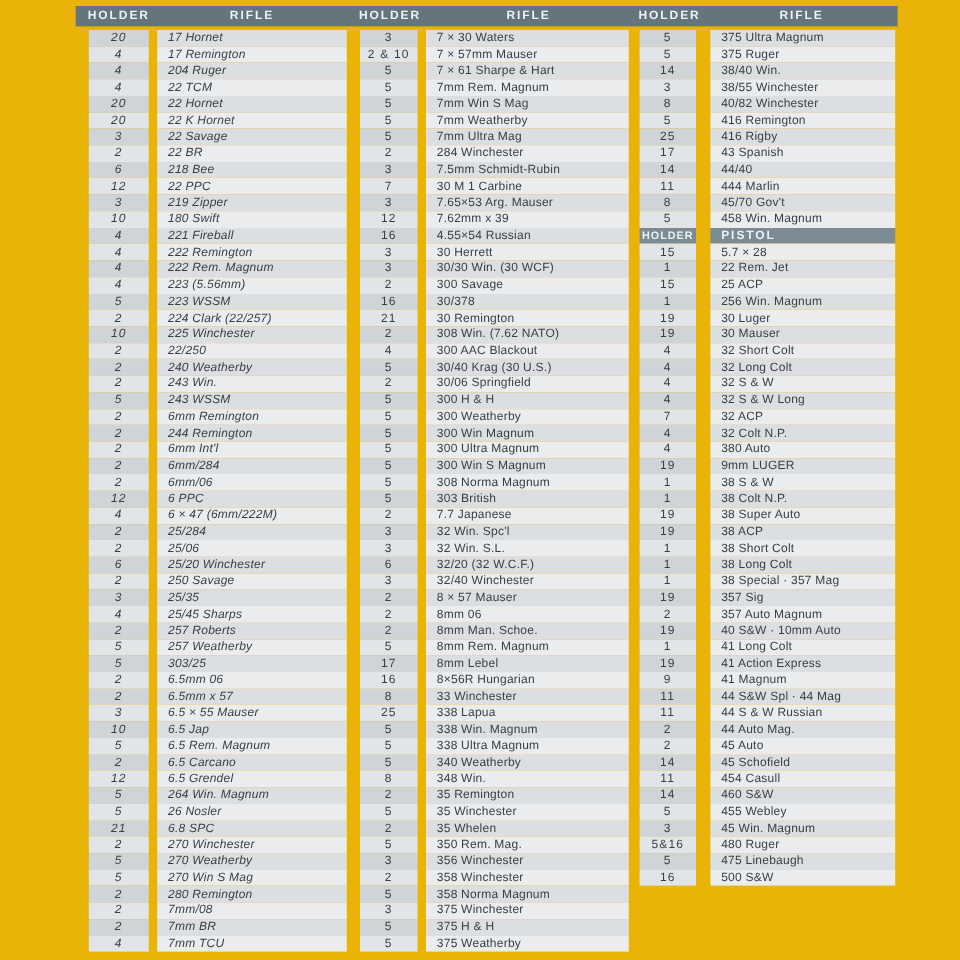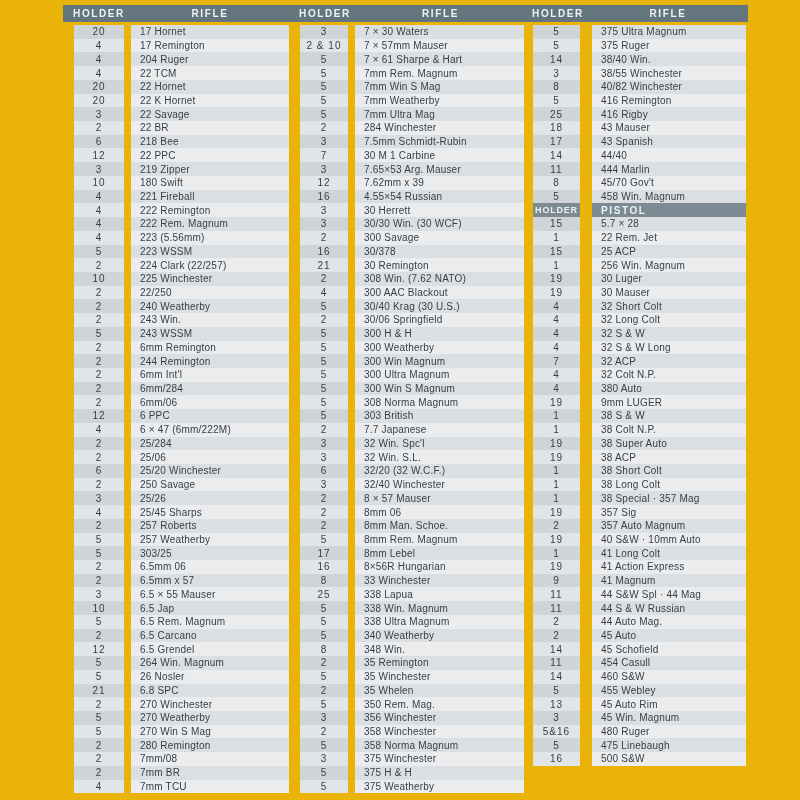--- a/index.html
+++ b/index.html
@@ -22,21 +22,21 @@
   .hg3{width:213px;}
   .hdr-holder{width:50px;display:flex;justify-content:center;white-space:nowrap;}
   .hdr-gap{width:7px;}
   .hdr-rifle{flex:1;display:flex;justify-content:center;white-space:nowrap;}
   .hdr-bar span{
     color:#eef2f3;font-size:10px;font-weight:bold;letter-spacing:1.6px;
   }
 
   
   .col{position:absolute;top:25px;}
-  .col1{left:74px;width:215px;--hw:50px;--gap:7px;}
+  .col1{left:74px;width:215px;font-style:italic;--hw:50px;--gap:7px;}
   .col2{left:300px;width:224px;--hw:48px;--gap:7px;}
   .col3{left:533px;width:213px;--hw:47px;--gap:12px;}
 
   .row,.subhdr{display:flex;height:13.72px;}
   .hcell{
     width:var(--hw);display:flex;align-items:center;justify-content:center;
     font-size:10px;color:#383e43;letter-spacing:1px;white-space:nowrap;
   }
   .spacer{width:var(--gap);}
   .rcell{
@@ -248,21 +248,21 @@
         <div class="rcell">25/20 Winchester</div>
       </div>
       <div class="row">
         <div class="hcell">2</div>
         <div class="spacer"></div>
         <div class="rcell">250 Savage</div>
       </div>
       <div class="row">
         <div class="hcell">3</div>
         <div class="spacer"></div>
-        <div class="rcell">25/26</div>
+        <div class="rcell">25/35</div>
       </div>
       <div class="row">
         <div class="hcell">4</div>
         <div class="spacer"></div>
         <div class="rcell">25/45 Sharps</div>
       </div>
       <div class="row">
         <div class="hcell">2</div>
         <div class="spacer"></div>
         <div class="rcell">257 Roberts</div>
@@ -675,25 +675,20 @@
         <div class="hcell">5</div>
         <div class="spacer"></div>
         <div class="rcell">416 Remington</div>
       </div>
       <div class="row">
         <div class="hcell">25</div>
         <div class="spacer"></div>
         <div class="rcell">416 Rigby</div>
       </div>
       <div class="row">
-        <div class="hcell">18</div>
-        <div class="spacer"></div>
-        <div class="rcell">43 Mauser</div>
-      </div>
-      <div class="row">
         <div class="hcell">17</div>
         <div class="spacer"></div>
         <div class="rcell">43 Spanish</div>
       </div>
       <div class="row">
         <div class="hcell">14</div>
         <div class="spacer"></div>
         <div class="rcell">44/40</div>
       </div>
       <div class="row">
@@ -883,25 +878,20 @@
       </div>
       <div class="row">
         <div class="hcell">14</div>
         <div class="spacer"></div>
         <div class="rcell">460 S&amp;W</div>
       </div>
       <div class="row">
         <div class="hcell">5</div>
         <div class="spacer"></div>
         <div class="rcell">455 Webley</div>
-      </div>
-      <div class="row">
-        <div class="hcell">13</div>
-        <div class="spacer"></div>
-        <div class="rcell">45 Auto Rim</div>
       </div>
       <div class="row">
         <div class="hcell">3</div>
         <div class="spacer"></div>
         <div class="rcell">45 Win. Magnum</div>
       </div>
       <div class="row">
         <div class="hcell">5&amp;16</div>
         <div class="spacer"></div>
         <div class="rcell">480 Ruger</div>

